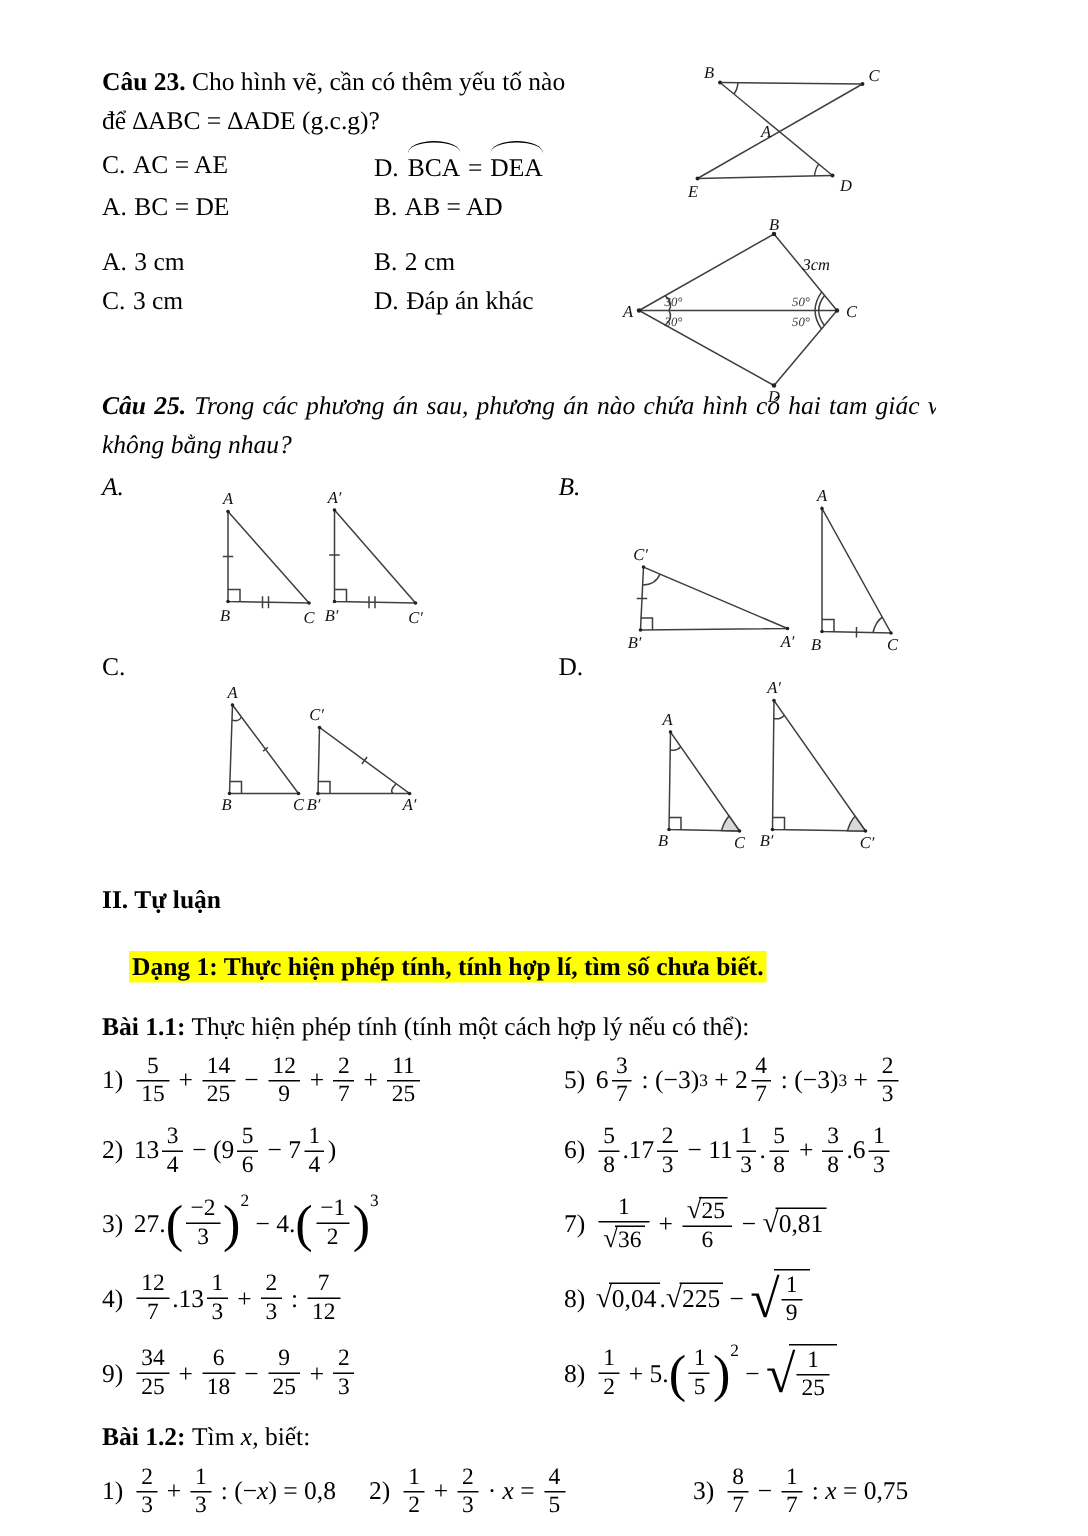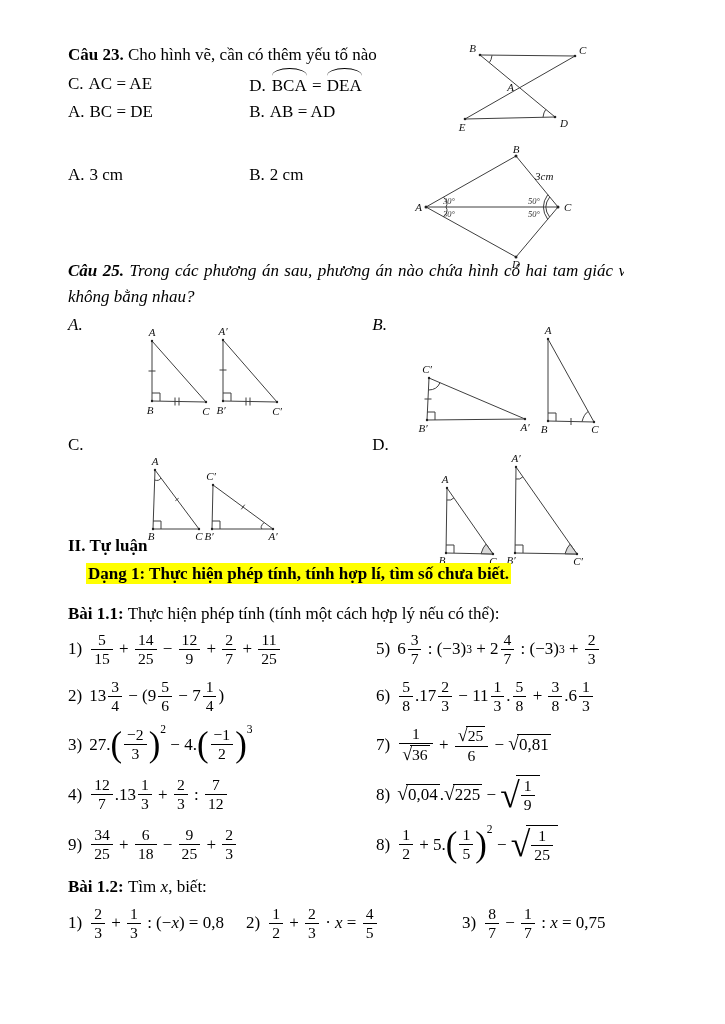--- a/index.html
+++ b/index.html
@@ -50,20 +50,21 @@
   svg.fig text{font-family:"Liberation Serif",serif;font-style:italic;font-size:11px;fill:#111;stroke:none;}
   svg.fig text.deg{font-size:8.5px;fill:#333;}
 </style>
 </head>
 <body>
 
 <div class="page">
 
   <section class="abs" style="left:68px;top:42px;width:395px;">
     <div><b>Câu 23.</b> <span>Cho hình vẽ, cần có thêm yếu tố nào</span></div>
+    <div>để ∆ABC = ∆ADE (g.c.g)?</div>
     <div class="optrow arow2">
       <span class="optcell"><span class="optkey">C.</span><span>AC = AE</span></span>
       <span class="optcell wide"><span class="optkey">D.</span><span><span class="arcv">BCA</span> = <span class="arcv">DEA</span></span></span>
     </div>
     <div class="optrow">
       <span class="optcell"><span class="optkey">A.</span><span>BC = DE</span></span>
       <span class="optcell wide"><span class="optkey">B.</span><span>AB = AD</span></span>
     </div>
   </section>
 
@@ -84,20 +85,24 @@
     <text x="129" y="18">C</text>
     <text x="64" y="55" text-anchor="end">A</text>
     <text x="12" y="95" text-anchor="middle">E</text>
     <text x="110" y="91">D</text>
   </svg>
 
   <section class="abs" style="left:68px;top:162px;width:400px;">
     <div class="optrow">
       <span class="optcell"><span class="optkey">A.</span><span>3 cm</span></span>
       <span class="optcell wide"><span class="optkey">B.</span><span>2 cm</span></span>
+    </div>
+    <div class="optrow">
+      <span class="optcell"><span class="optkey">C.</span><span>3 cm</span></span>
+      <span class="optcell wide"><span class="optkey">D.</span><span>Đáp án khác</span></span>
     </div>
   </section>
 
   <svg class="fig" style="left:418px;top:145px;" width="165" height="125" viewBox="0 0 165 125">
     <g>
       <polygon points="8,62 98,11 140,62 98,112"></polygon>
       <line x1="8" y1="62" x2="140" y2="62"></line>
       <path d="M 25.4 52.1 Q 31 57 28 62 Q 31 67 25.5 71.7"></path>
       <path d="M 131.7 52 Q 124 62 131.6 72"></path>
       <path d="M 129.8 49.6 Q 121 62 129.7 74.3"></path>
@@ -224,23 +229,23 @@
       <circle cx="82" cy="103" r="1.2"></circle>
       <circle cx="144" cy="104" r="1.2"></circle>
     <text x="12" y="33" text-anchor="middle">A</text>
     <text x="9" y="114" text-anchor="middle">B</text>
     <text x="60" y="115" text-anchor="middle">C</text>
     <text x="83" y="12" text-anchor="middle">A′</text>
     <text x="78" y="114" text-anchor="middle">B′</text>
     <text x="145" y="115" text-anchor="middle">C′</text>
   </svg>
 
-  <section class="abs" style="left:68px;top:534px;width:594px;">
+  <section class="abs" style="left:68px;top:588px;width:594px;">
     <div style="line-height:24px;"><b>II. Tự luận</b></div>
-    <div style="margin-top:3px;line-height:25px;padding-left:18px;"><b class="hl">Dạng 1: Thực hiện phép tính, tính hợp lí, tìm số chưa biết.</b></div>
+    <div style="margin-top:20px;line-height:25px;padding-left:18px;"><b class="hl">Dạng 1: Thực hiện phép tính, tính hợp lí, tìm số chưa biết.</b></div>
     <div style="margin-top:15px;line-height:25px;"><b>Bài 1.1:</b> <span>Thực hiện phép tính (tính một cách hợp lý nếu có thể):</span></div>
 
     <div class="mrow">
       <div class="mcl">
           <span class="mnum">1)</span>
           <span class="mexp"><span class="frac"><span class="num">5</span><span class="den">15</span></span> + <span class="frac"><span class="num">14</span><span class="den">25</span></span> − <span class="frac"><span class="num">12</span><span class="den">9</span></span> + <span class="frac"><span class="num">2</span><span class="den">7</span></span> + <span class="frac"><span class="num">11</span><span class="den">25</span></span></span>
         </div>
       <div class="mcr">
           <span class="mnum">5)</span>
           <span class="mexp">6<span class="frac"><span class="num">3</span><span class="den">7</span></span> : (−3)<span class="sup">3</span> + 2<span class="frac"><span class="num">4</span><span class="den">7</span></span> : (−3)<span class="sup">3</span> + <span class="frac"><span class="num">2</span><span class="den">3</span></span></span>

